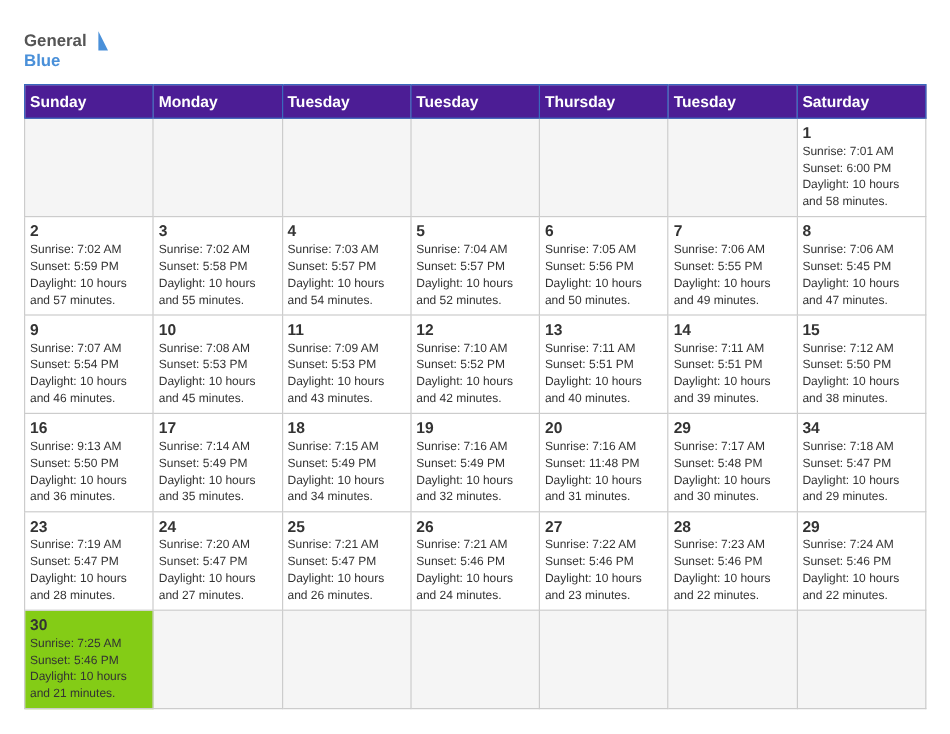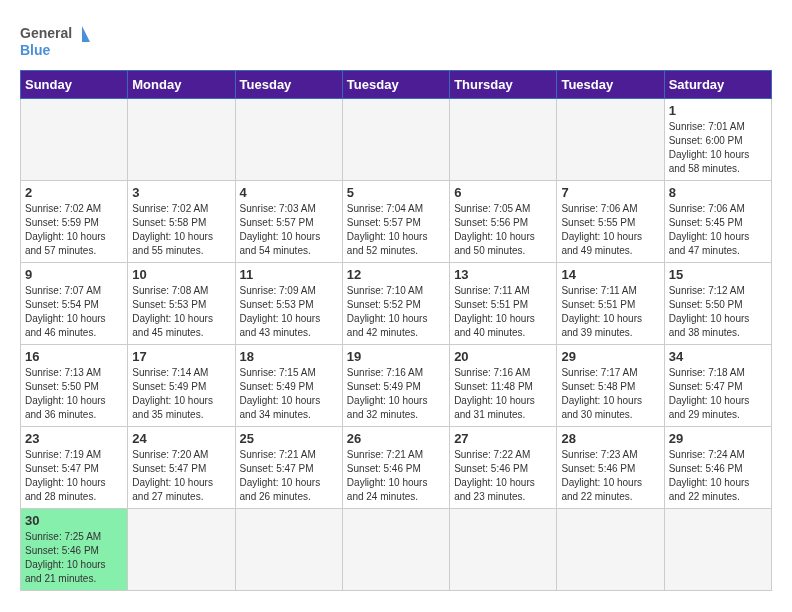--- a/index.html
+++ b/index.html
@@ -57,21 +57,21 @@
       color: #333;
       background: #fff;
     }
     .calendar td.empty {
       background: #f5f5f5;
     }
     .calendar tr:last-child td {
       background: #f5f5f5;
     }
     .calendar tr:last-child td.has-data {
-      background: #86efac;
+      background: #84cc16;
     }
     .day-number {
       font-size: 13px;
       font-weight: bold;
       display: block;
       margin-bottom: 2px;
     }
     .day-info {
       font-size: 10px;
       line-height: 1.4;
@@ -206,21 +206,21 @@
         <td>
           <span class="day-number">15</span>
           <div class="day-info">Sunrise: 7:12 AM
 Sunset: 5:50 PM
 Daylight: 10 hours and 38 minutes.</div>
         </td>
       </tr>
       <tr>
         <td>
           <span class="day-number">16</span>
-          <div class="day-info">Sunrise: 7:13 AM
+          <div class="day-info">Sunrise: 9:13 AM
 Sunset: 5:50 PM
 Daylight: 10 hours and 36 minutes.</div>
         </td>
         <td>
           <span class="day-number">17</span>
           <div class="day-info">Sunrise: 7:14 AM
 Sunset: 5:49 PM
 Daylight: 10 hours and 35 minutes.</div>
         </td>
         <td>

